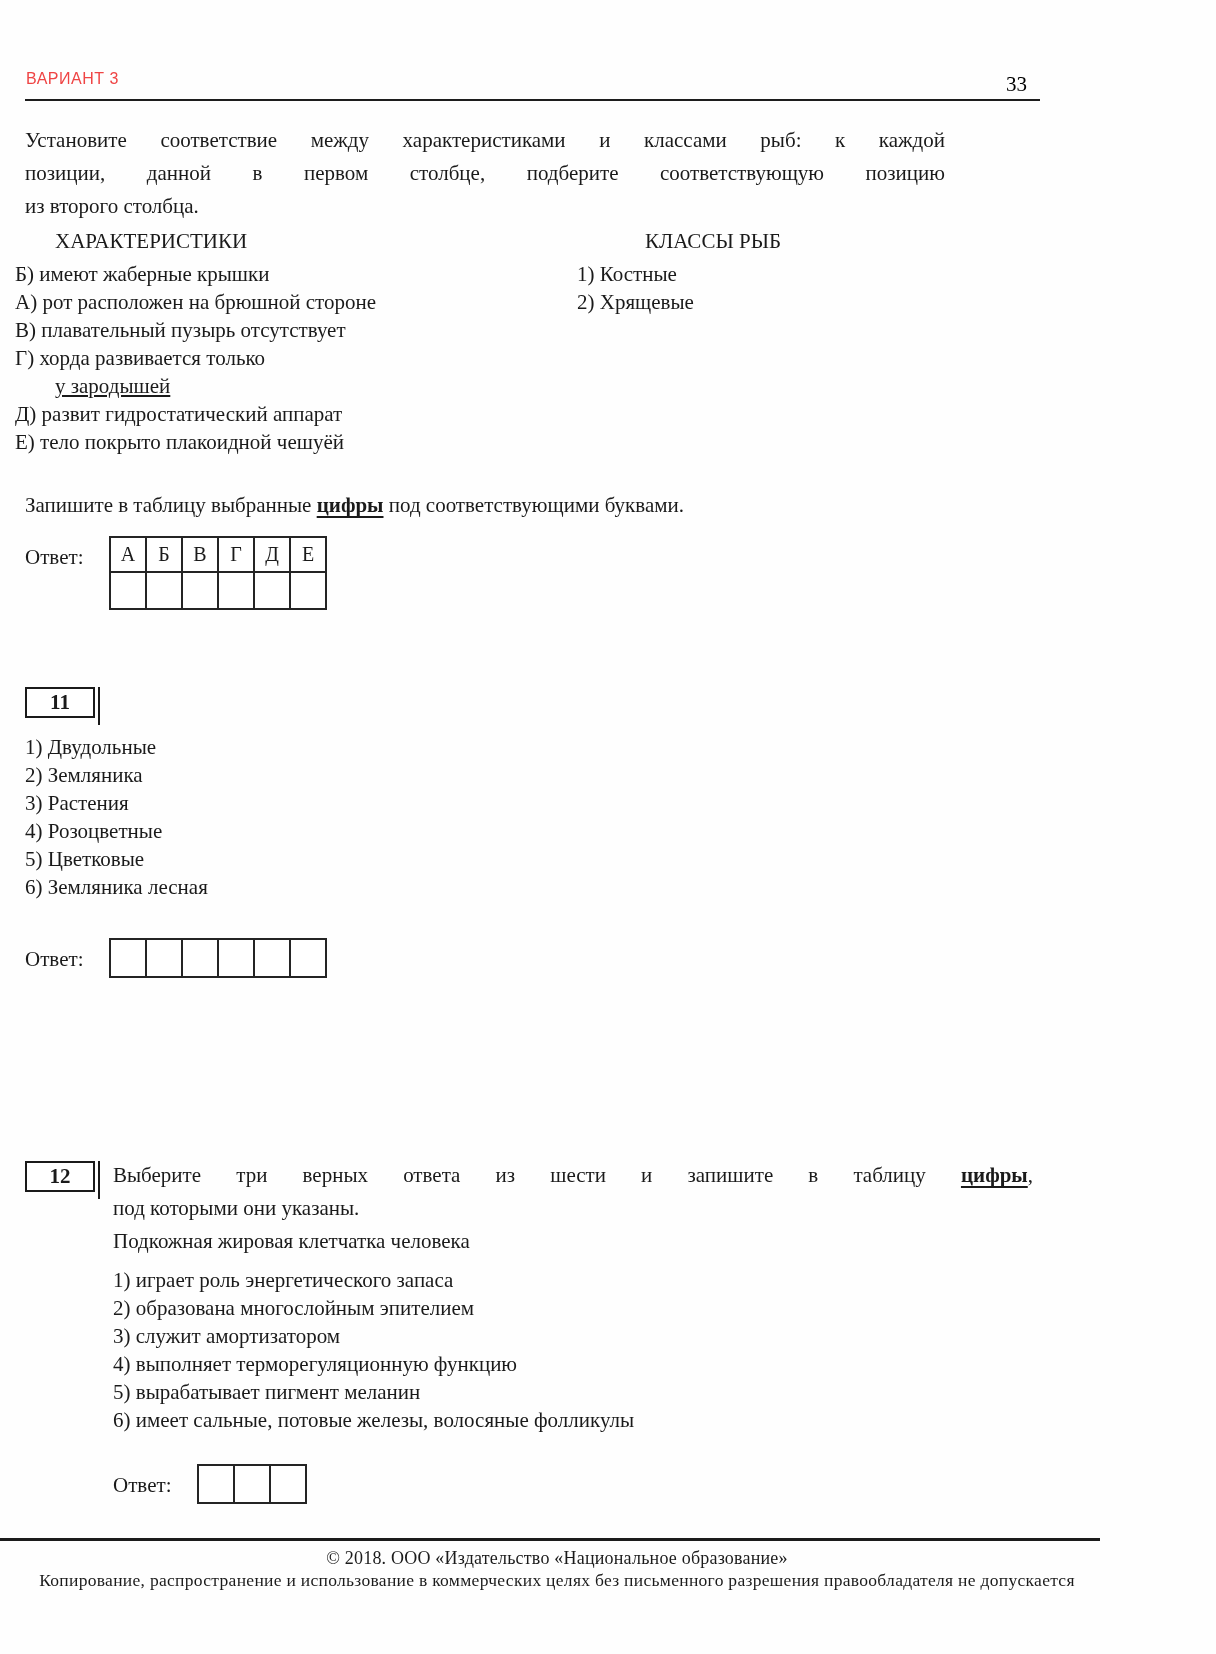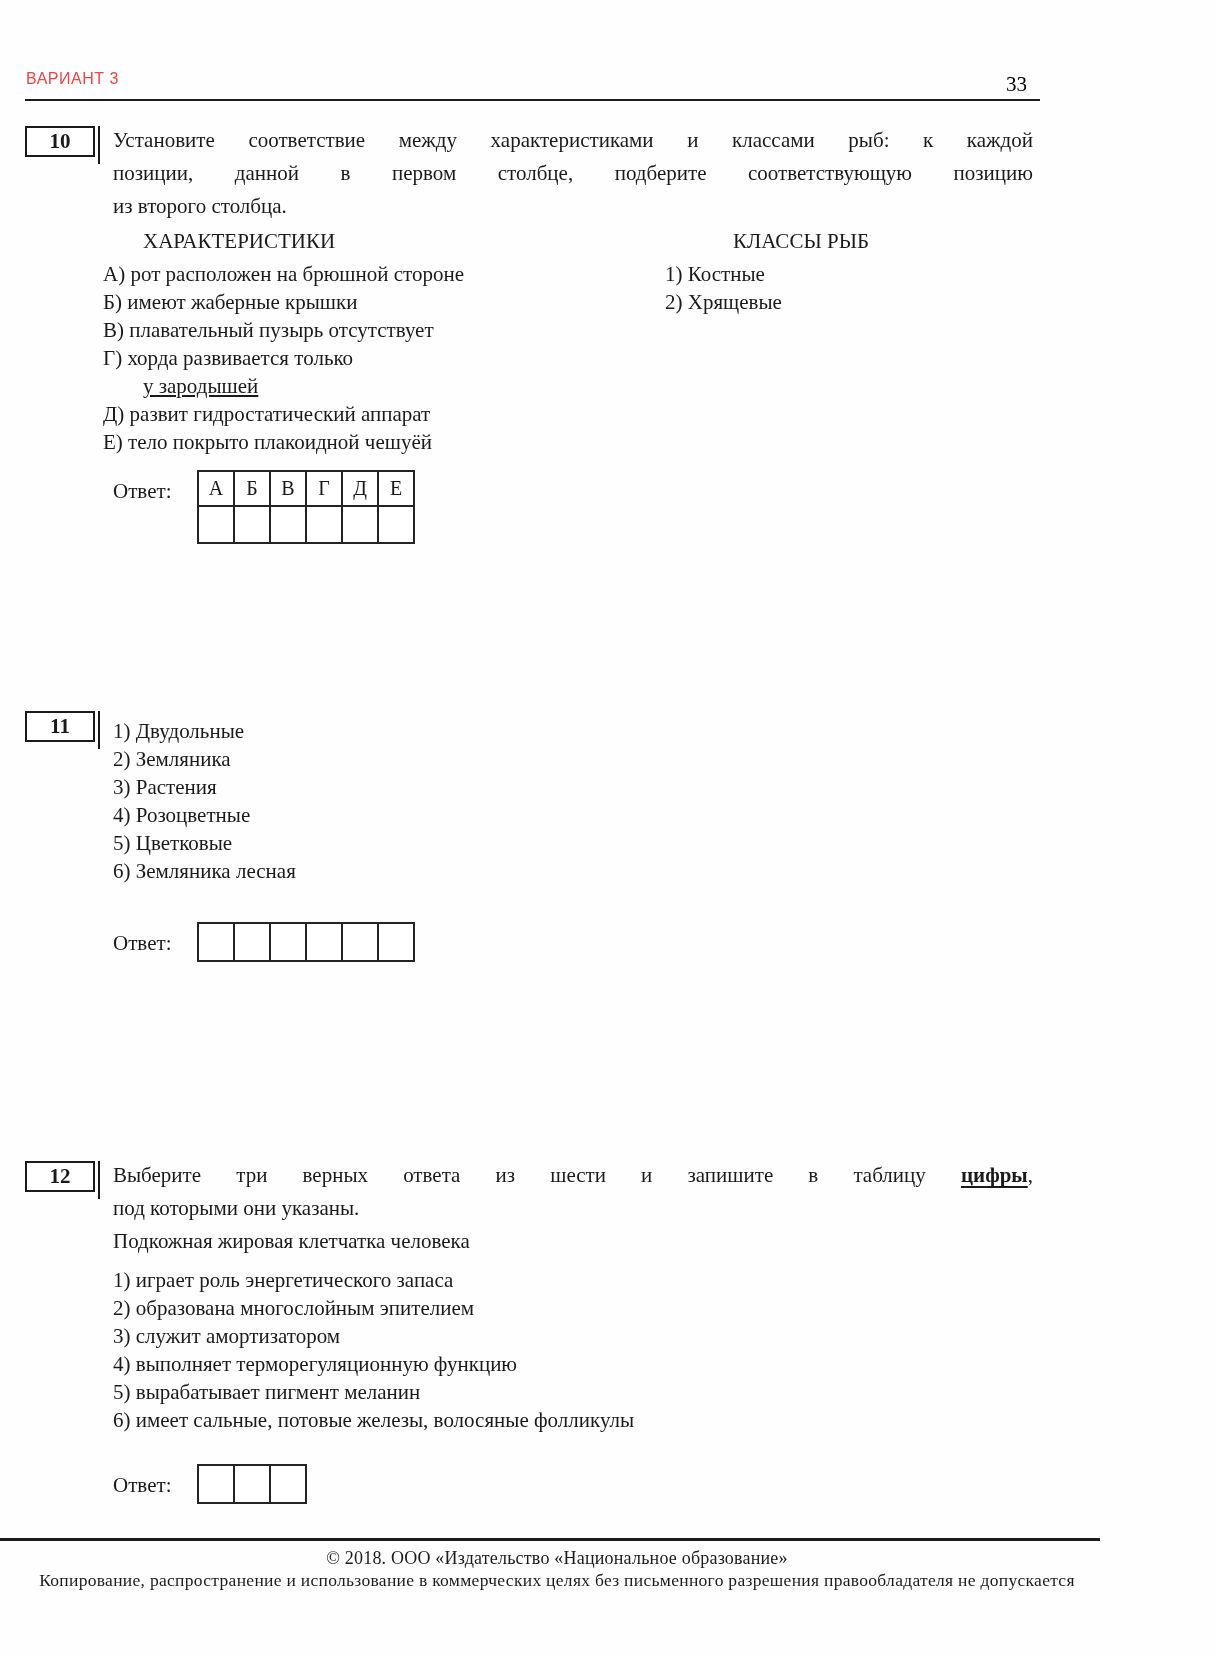--- a/index.html
+++ b/index.html
@@ -20,21 +20,21 @@
   .hdr-page{
     position:absolute;top:72px;left:25px;width:1002px;
     text-align:right;font-size:21px;color:#000000;
   }
   .hdr-rule{
     position:absolute;left:25px;top:99px;width:1015px;height:2px;
     background:#1d1d1d;
   }
   
   .q{position:absolute;left:25px;width:1010px;display:flex;}
-  #q10{top:124px;} #q11{top:709px;} #q12{top:1159px;}
+  #q10{top:124px;} #q11{top:685px;flex-direction:column;} #q12{top:1159px;}
   .qnum-wrap{width:88px;flex:none;display:flex;align-items:flex-start;}
   .qnum{
     margin-top:2px;display:inline-block;box-sizing:border-box;
     border:2px solid #1a1a1a;width:70px;height:31px;line-height:27px;
     text-align:center;font-weight:bold;font-size:21px;background:#fff;
   }
   .qtick{margin-top:2px;display:inline-block;width:2px;height:38px;background:#1a1a1a;margin-left:3px;}
   .qbody{width:920px;font-size:21px;line-height:33px;}
   .jline{display:block;text-align:justify;text-align-last:justify;}
   .jline.last{text-align-last:left;}
@@ -72,51 +72,50 @@
   .notice{font-size:17.5px;line-height:22px;letter-spacing:.3px;}
 </style>
 </head>
 <body>
 
 <div class="hdr-variant">ВАРИАНТ 3</div>
 <div class="hdr-page">33</div>
 <div class="hdr-rule"></div>
 
 <div class="q" id="q10">
-  <div class="qnum-wrap">
-    <span class="qnum">10</span>
-    <span class="qtick"></span>
-  </div>
   <div class="qbody">
     <div class="qtext">
       <span class="jline">Установите соответствие между характеристиками и классами рыб: к каждой</span>
       <span class="jline">позиции, данной в первом столбце, подберите соответствующую позицию</span>
       <span class="jline last">из второго столбца.</span>
     </div>
     <div class="cols">
       <div class="colhdrs">
         <div class="c1"><span class="c1h">ХАРАКТЕРИСТИКИ</span></div>
         <div><span class="c2h">КЛАССЫ РЫБ</span></div>
       </div>
       <div class="colitems">
         <div class="c1">
+          <div class="citem">Б) имеют жаберные крышки</div>
           <div class="citem">А) рот расположен на брюшной стороне</div>
-          <div class="citem">Б) имеют жаберные крышки</div>
           <div class="citem">В) плавательный пузырь отсутствует</div>
           <div class="citem">Г) хорда развивается только</div>
           <div class="citem cont">у зародышей</div>
           <div class="citem">Д) развит гидростатический аппарат</div>
           <div class="citem">Е) тело покрыто плакоидной чешуёй</div>
         </div>
         <div>
           <div>1) Костные</div>
           <div>2) Хрящевые</div>
         </div>
       </div>
     </div>
+    <div class="write-line">
+      <span>Запишите в таблицу выбранные </span><span class="bu">цифры</span><span> под соответствующими буквами.</span>
+    </div>
     <div class="answer-block">
       <div class="answer-label">Ответ:</div>
       <table class="anst">
         <tbody>
             <tr class="hrow">
           <td>А</td>
           <td>Б</td>
           <td>В</td>
           <td>Г</td>
           <td>Д</td>

